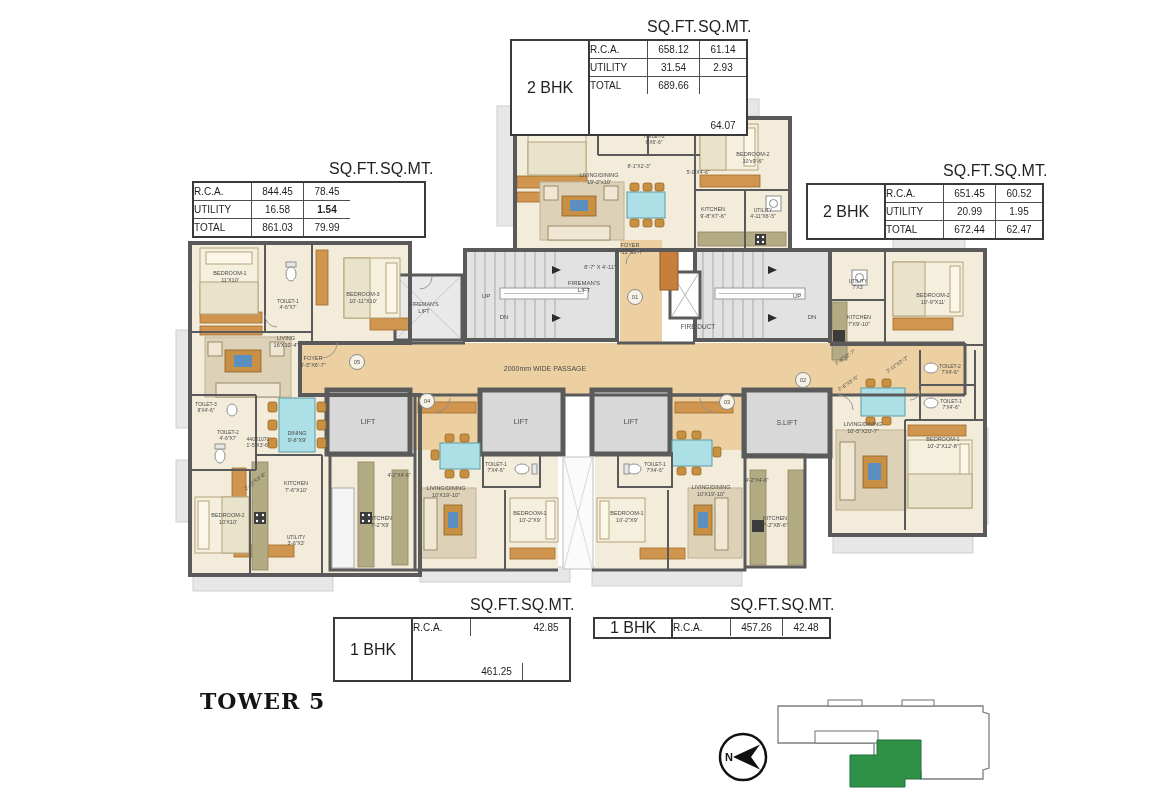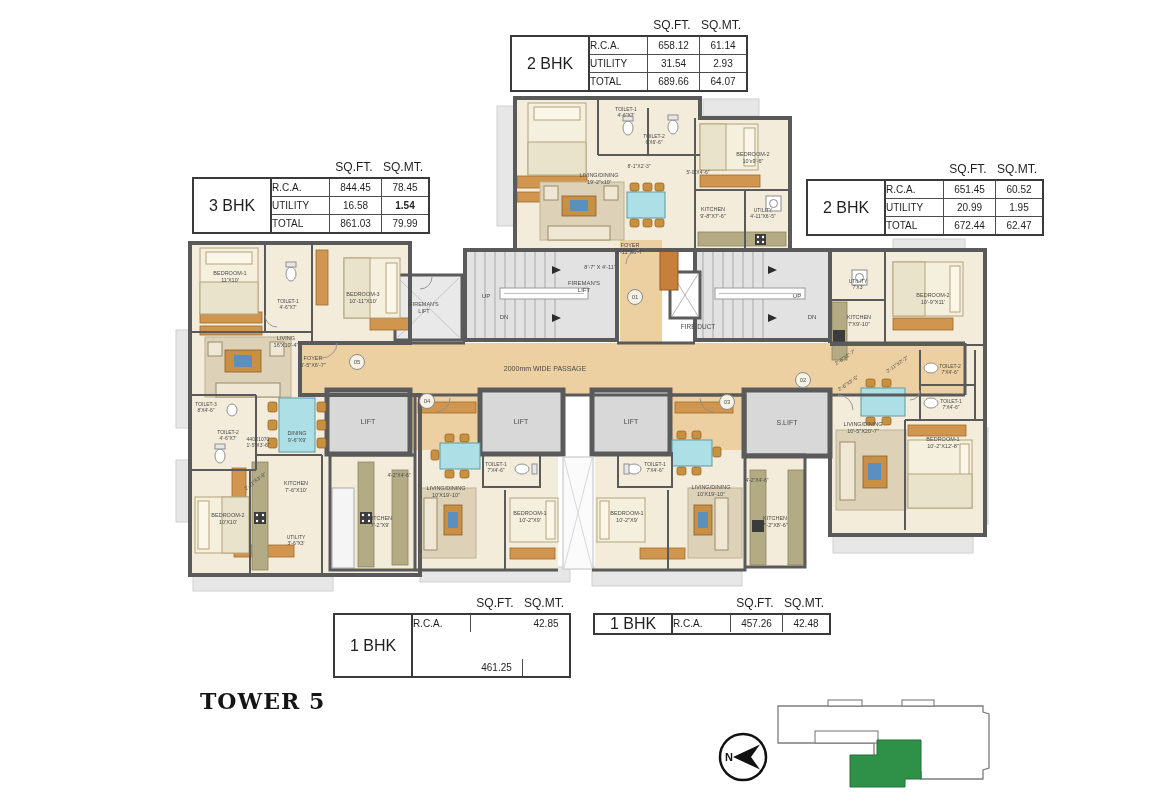--- a/index.html
+++ b/index.html
@@ -7,21 +7,21 @@
          font-family:"Liberation Sans", sans-serif;}
   #plan-svg{position:absolute;left:0;top:0;}
   #plan-labels{position:absolute;left:0;top:0;width:1152px;height:803px;pointer-events:none;}
   .plan-label{position:absolute;color:#4a4a4a;font-size:6px;line-height:1.2;text-align:center;
               white-space:pre-line;transform:translate(-50%,-50%);}
   .unit-circle{position:absolute;width:14px;height:14px;border:1px solid #8a8a8a;border-radius:50%;
                background:#f7f2e6;color:#555;font-size:6px;display:flex;align-items:center;
                justify-content:center;transform:translate(-50%,-50%);}
   
   .fp-table{position:absolute;color:#1f1f1f;}
-  .t-hdr{display:flex;font-size:12px;margin-bottom:3px;}
+  .t-hdr{display:flex;font-size:16px;margin-bottom:3px;}
   .t-hdr span{display:inline-block;text-align:center;}
   .t-box{display:flex;border:2px solid #3a3a3a;background:#fff;}
   .t-bhk{display:flex;align-items:center;justify-content:center;font-size:16px;
          border-right:2px solid #3a3a3a;}
   .t-rows{display:flex;flex-direction:column;}
   .t-row{display:flex;border-bottom:1px solid #4d4d4d;}
   .t-row:last-child{border-bottom:none;justify-content:center;}
   .t-cell{height:17px;line-height:17px;font-size:10px;border-right:1px solid #4d4d4d;
           box-sizing:border-box;}
   .t-cell:last-child{border-right:none;}
@@ -421,32 +421,31 @@
               <div class="t-cell t-val" style="width: 46px;">61.14</div>
             </div>
             <div class="t-row">
               <div class="t-cell t-name" style="width: 58px;">UTILITY</div>
               <div class="t-cell t-val" style="width: 52px;">31.54</div>
               <div class="t-cell t-val" style="width: 46px;">2.93</div>
             </div>
             <div class="t-row">
               <div class="t-cell t-name" style="width: 58px;">TOTAL</div>
               <div class="t-cell t-val" style="width: 52px;">689.66</div>
-              <div class="t-cell t-val" style="width: 46px;">64.07</div>
+              <div class="t-cell t-val" style="width: 46px; margin-top: 40px;">64.07</div>
             </div>
           </div>
         </div>
       </div>
       <div class="fp-table" style="left: 192px; top: 160px;">
         <div class="t-hdr" style="margin-left: 136px;">
           <span style="width: 52px;">SQ.FT.</span>
           <span style="width: 46px;">SQ.MT.</span>
         </div>
         <div class="t-box">
-          <div class="t-bhk" style="width: 76px;">3 BHK</div>
           <div class="t-rows">
             <div class="t-row">
               <div class="t-cell t-name" style="width: 58px;">R.C.A.</div>
               <div class="t-cell t-val" style="width: 52px;">844.45</div>
               <div class="t-cell t-val" style="width: 46px;">78.45</div>
             </div>
             <div class="t-row">
               <div class="t-cell t-name" style="width: 58px;">UTILITY</div>
               <div class="t-cell t-val" style="width: 52px;">16.58</div>
               <div class="t-cell t-val" style="width: 46px; font-weight: bold;">1.54</div>

